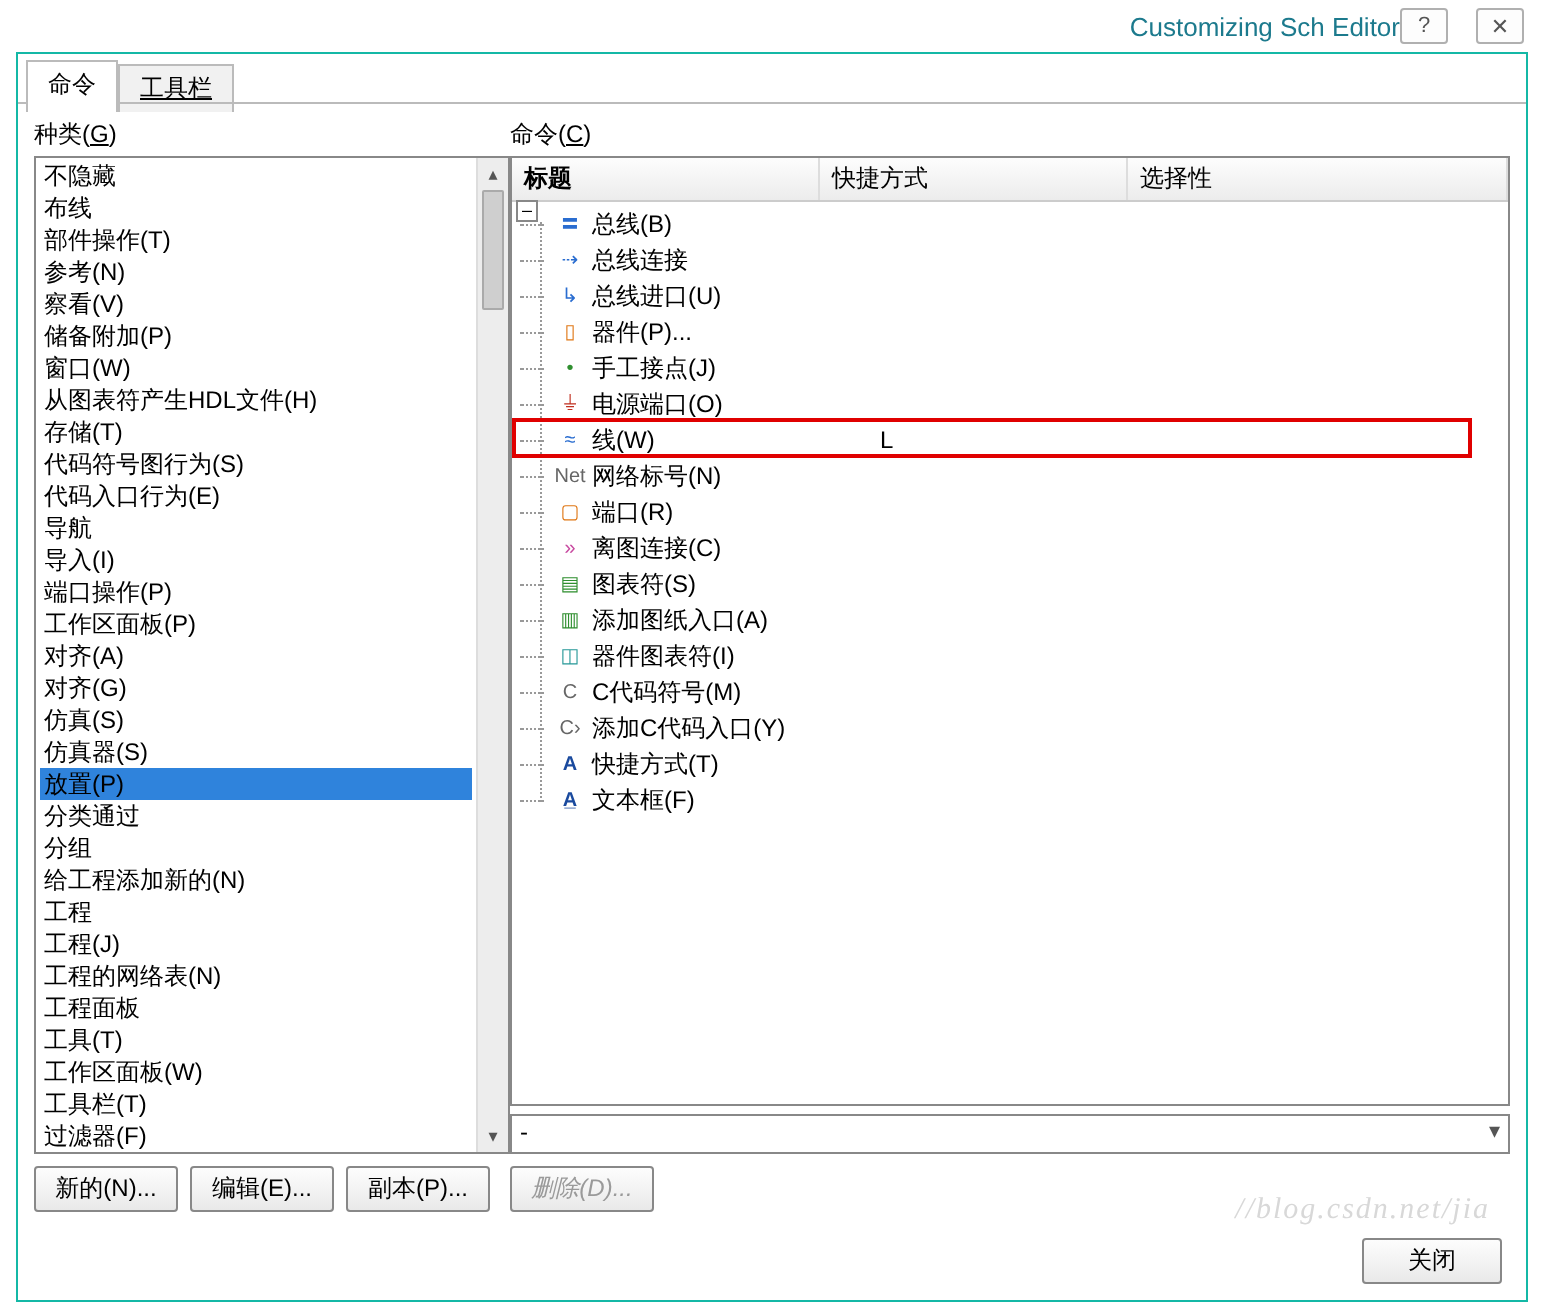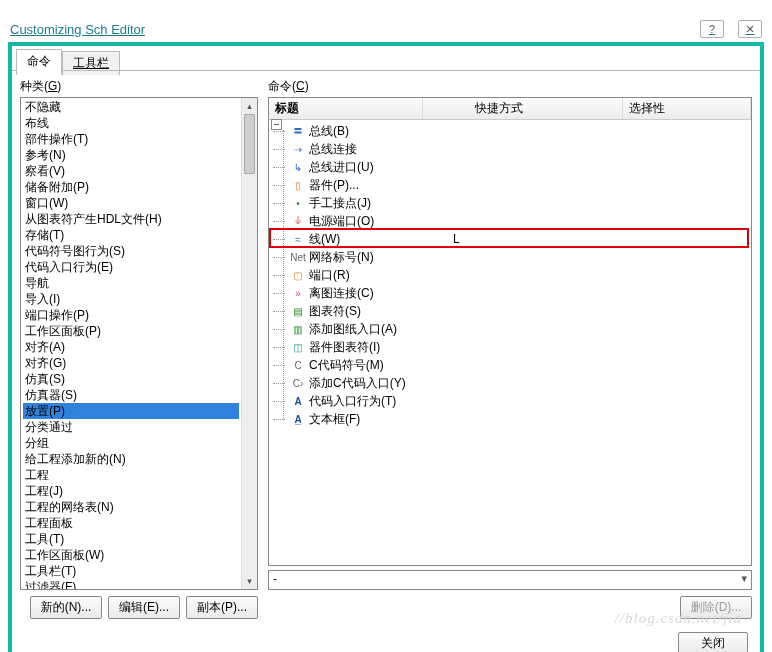--- a/index.html
+++ b/index.html
@@ -1,63 +1,63 @@
 <!DOCTYPE html>
 <html><head>
 <meta charset="utf-8">
 <style>
   * { box-sizing: border-box; font-family: "Microsoft YaHei", "Segoe UI", Tahoma, sans-serif; }
   body { margin: 0; background: #fff; width: 772px; height: 652px; overflow: hidden; }
-  .titlebar { display: flex; justify-content: space-between; align-items: center; padding: 20px 10px 2px 10px; color: #1c7a8d; font-size: 13px; text-decoration: underline; }
+  .titlebar { display: flex; justify-content: flex-end; align-items: center; padding: 4px 10px 2px 10px; color: #1c7a8d; font-size: 13px; }
   .titlebar-controls { display: flex; gap: 14px; }
   .tc-btn { width: 24px; height: 18px; border: 1px solid #b0b0b0; border-radius: 2px; display:flex; align-items:center; justify-content:center; font-size: 11px; color: #555; background:#fdfdfd; }
-  .outer { border: 4px solid #14b8a6; margin: 2px 8px 8px 8px; height: 625px; position: relative; background: #fff; padding-left: 14px; }
+  .outer { border: 1px solid #14b8a6; margin: 2px 8px 8px 8px; height: 625px; position: relative; background: #fff; padding-left: 14px; }
   .tabs { position: absolute; top: -1px; left: 4px; display: flex; }
   .tab { font-size: 12px; padding: 3px 10px; border: 1px solid #bbb; background: #f1f1f1; margin-top: 6px; border-bottom: none; }
   .tab.active { background: #fff; position: relative; z-index: 3; margin-top: 4px; }
   .tabline { position: absolute; top: 24px; left: 0; right: 0; border-top: 1px solid #bbb; }
-  .panel-body { position: absolute; top: 30px; left: 8px; right: 8px; bottom: 44px; display: flex; gap: 10px; }
+  .panel-body { position: absolute; top: 30px; left: 8px; right: 8px; bottom: 44px; display: flex; }
 
   .col { display: flex; flex-direction: column; }
   .left { width: 238px; }
   .right { flex: 1; }
 
   .label { font-size: 12px; margin: 2px 0 2px 0; }
   .label u { text-decoration: underline; }
 
   .listbox { border: 1px solid #888; flex: 1; overflow: hidden; background: #fff; position: relative; font-size: 12px; line-height: 16px; }
   .list-inner { position: absolute; inset: 0 16px 0 0; overflow: hidden; padding: 1px 2px; }
   .list-item { white-space: nowrap; padding: 0 2px; }
   .list-item.selected { background: #2f83dc; color: #000000; }
   .vscroll { position: absolute; top: 0; right: 0; bottom: 0; width: 16px; background: #ededed; border-left: 1px solid #ddd; }
   .vscroll .up, .vscroll .down { height: 16px; display:flex; align-items:center; justify-content:center; font-size: 9px; color:#555; }
   .vscroll .down { position:absolute; bottom:0; left:0; right:0; }
   .vscroll .thumb { position:absolute; left:2px; right:2px; top:16px; height:60px; background:#cfcfcf; border:1px solid #aaa; border-radius:1px; }
 
   .tree-area { border: 1px solid #888; flex: 1; background: #fff; font-size: 12px; overflow: hidden; position: relative; }
   .tree-header { display: flex; background: linear-gradient(#fdfdfd,#ececec); border-bottom: 1px solid #ccc; font-size: 12px; }
   .th { padding: 2px 6px; border-right: 1px solid #ddd; }
-  .th1 { width: 154px; font-weight: bold; } .th2 { width: 154px; margin-left: 46px; } .th3 { flex:1; }
+  .th1 { width: 154px; font-weight: bold; } .th2 { width: 154px; } .th3 { flex:1; }
   .tree { padding: 2px 4px 2px 10px; position: relative; }
   .tree-root { position: relative; }
   .tree-line { position: absolute; left: 4px; top: 8px; bottom: 8px; border-left: 1px dotted #999; }
   .node { display: flex; align-items: center; height: 18px; position: relative; }
   .node .conn { width: 12px; height: 18px; position: relative; }
   .node .conn::before { content:""; position:absolute; left:-6px; top:9px; width:12px; border-top:1px dotted #999; }
   .icon { width: 14px; height: 14px; margin-right: 4px; display:inline-flex; align-items:center; justify-content:center; font-size: 10px; }
   .node-label { white-space: nowrap; }
   .red-box { position:absolute; border:2px solid #e00000; pointer-events:none; }
   .shortcut-col { position: absolute; left: 174px; }
 
   .dropdown { border: 1px solid #888; height: 20px; font-size: 12px; padding: 1px 18px 1px 4px; position: relative; background:#fff; margin-top:4px; }
   .dropdown::after { content: "▾"; position: absolute; right: 4px; top: 1px; color:#555; font-size:11px; }
 
-  .btn-row { display: flex; gap: 6px; margin-top: 6px; justify-content: flex-end; }
+  .btn-row { display: flex; gap: 6px; margin-top: 6px; }
   .btn { font-size: 12px; padding: 2px 0; width: 72px; border: 1px solid #888; background: linear-gradient(#fdfdfd,#e9e9e9); border-radius: 2px; text-align:center; }
-  .btn.disabled { color: #9a9a9a; }
+  .btn.disabled { color: #9a9a9a; font-style: italic; }
 
   .footer { position: absolute; bottom: 8px; right: 12px; }
   .footer .btn { width: 70px; }
 
   .watermark { position:absolute; right: 18px; bottom: 36px; color: #d8d8d8; font-size: 15px; font-style: italic; font-family: serif; letter-spacing: 1px; pointer-events:none; }
 
   
   .ic-blue { color:#2a6dd0; } .ic-orange{ color:#e07a1a; } .ic-green{ color:#2f8f2f; }
   .ic-red{ color:#c03020; } .ic-darkblue{ color:#1a4a9e; font-weight:bold; }
   .ic-pink { color:#c84aa0; } .ic-gray{ color:#666;text-align:center; } .ic-teal{ color:#2a9a9a; }
@@ -220,21 +220,21 @@
                   <span class="node-label">C代码符号(M)</span>
                 </div>
                 <div class="node">
                   <span class="conn"></span>
                   <span class="icon ic-gray">C›</span>
                   <span class="node-label">添加C代码入口(Y)</span>
                 </div>
                 <div class="node">
                   <span class="conn"></span>
                   <span class="icon ic-darkblue">A</span>
-                  <span class="node-label">代码入口行为(T)</span>
+                  <span class="node-label">快捷方式(T)</span>
                 </div>
                 <div class="node">
                   <span class="conn"></span>
                   <span class="icon ic-darkblue">A̲</span>
                   <span class="node-label">文本框(F)</span>
                 </div>
               </div>
             <div class="red-box" id="red-box" style="left: -10px; top: 106px; height: 20px; width: calc(100% + 320px); max-width: 480px;"></div>
           </div>
         </div>

